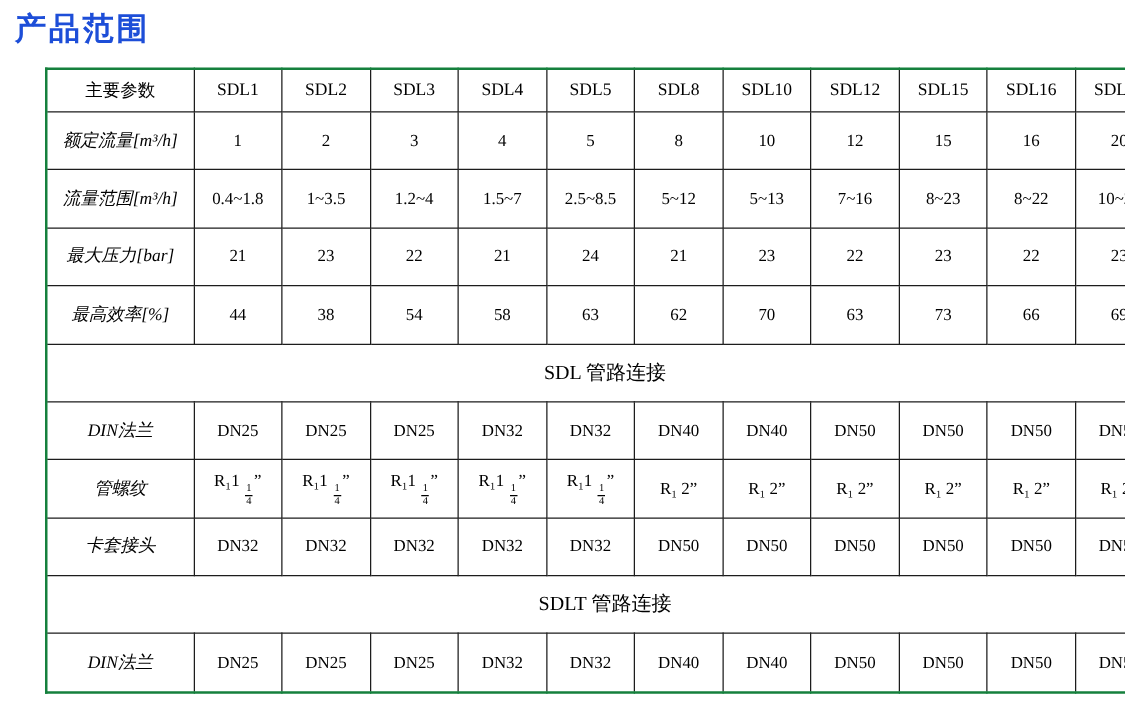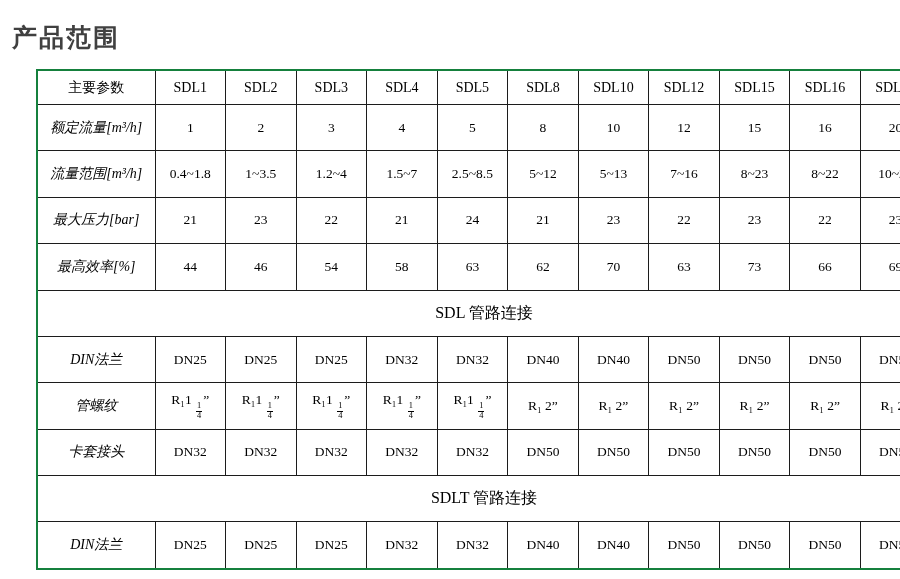--- a/index.html
+++ b/index.html
@@ -10,22 +10,22 @@
     height: 579px;
     overflow: hidden;
     font-family: "Liberation Serif", "DejaVu Serif", serif;
     color: #000000;
   }
   .page-title {
     font-family: "Liberation Sans", "DejaVu Sans", sans-serif;
     font-weight: bold;
     font-size: 25px;
     letter-spacing: 2px;
-    margin: 21px 0 0 12px;
-    color: #404040;
+    margin: 6px 0 0 12px;
+    color: #1d4ed8;
   }
   table.spec {
     border-collapse: collapse;
     table-layout: fixed;
     margin: 15px 0 0 36px;
     width: 896px;
     height: 501px;
     border: 2px solid #15803d;
   }
   table.spec th, table.spec td {
@@ -119,21 +119,21 @@
         <td>21</td>
         <td>23</td>
         <td>22</td>
         <td>23</td>
         <td>22</td>
         <td>23</td>
       </tr>
       <tr>
         <td class="rowlabel">最高效率[%]</td>
         <td>44</td>
-        <td>46</td>
+        <td>38</td>
         <td>54</td>
         <td>58</td>
         <td>63</td>
         <td>62</td>
         <td>70</td>
         <td>63</td>
         <td>73</td>
         <td>66</td>
         <td>69</td>
       </tr>

